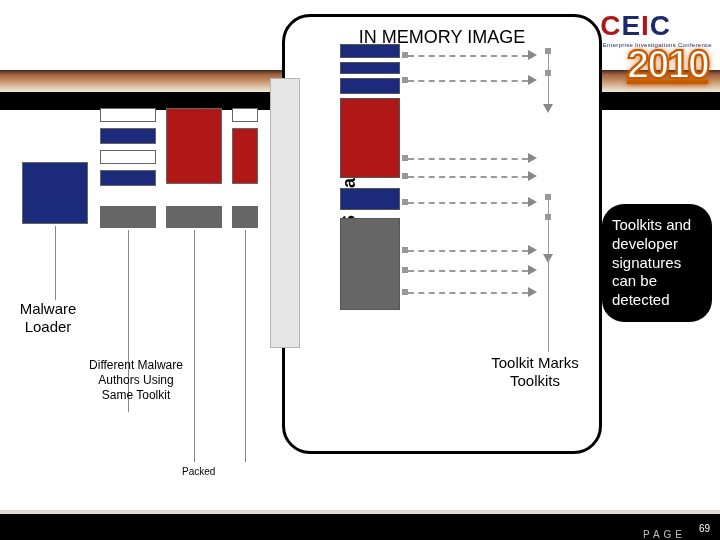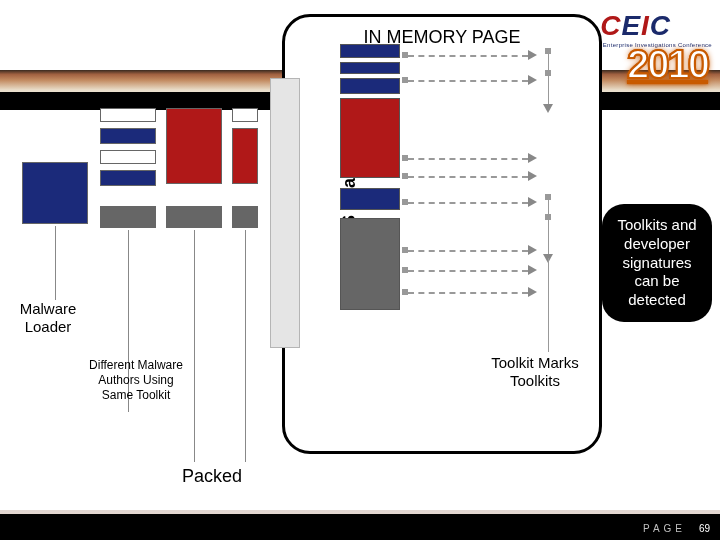--- a/index.html
+++ b/index.html
@@ -12,40 +12,40 @@
   }
   
   .header-band {
     position: absolute; left: 0; top: 70px; width: 720px; height: 36px;
     background: linear-gradient(#3a2a20 0%, #a06040 12%, #c28a60 28%, #e8dcc8 55%, #f5f0e8 80%);
   }
   .header-black { position: absolute; left: 0; top: 92px; width: 720px; height: 18px; background: #000; }
   .logo-ceic {
     position: absolute; right: 8px; top: 10px; text-align: center;
   }
-  .logo-ceic .word { font-size: 28px; font-weight: 900; letter-spacing: 1px; color:#1b2a6b; font-style: italic; }
+  .logo-ceic .word { font-size: 28px; font-weight: 900; letter-spacing: 1px; color:#1b2a6b; }
   .logo-ceic .word .c1 { color:#b01818; }
   .logo-ceic .tag { font-size: 6px; color:#1b2a6b; letter-spacing: 0.3px; }
   .logo-year {
     position: absolute; right: 12px; top: 42px;
     font-size: 40px; font-weight: 900; color:#fff;
     text-shadow: 0 0 2px #c85a00, 0 0 6px #c85a00;
     -webkit-text-stroke: 2px #c85a00;
     letter-spacing: -2px;
     text-decoration: underline;
   }
   
   .footer-band {
     position: absolute; left: 0; bottom: 0; width: 720px; height: 30px;
     background: linear-gradient(#5a1a00, #8a2a00 40%, #c85a20 90%);
     opacity: 0.18;
   }
   .footer-black { position: absolute; left: 0; bottom: 0; width: 720px; height: 26px; background: #000; }
   .footer-page {
-    position: absolute; right: 34px; bottom: 6px; color:#c0c0c0; font-size: 10px; letter-spacing: 4px;
+    position: absolute; right: 34px; bottom: 0; color:#c0c0c0; font-size: 10px; letter-spacing: 4px;
   }
   .footer-num {
     position: absolute; right: 10px; bottom: 6px; color:#fff; font-size: 10px;
   }
   
   .mem-box {
     position: absolute; left: 282px; top: 14px; width: 320px; height: 440px;
     border: 3px solid #000; border-radius: 28px; background: #fff;
   }
   .mem-title {
@@ -77,21 +77,21 @@
   .p-g3        { left: 232px; top: 206px; width: 26px; height: 22px; background:#666; }
   
   .vline { position:absolute; width:1px; background:#888; }
   .vl1 { left: 55px; top:226px; height:74px; }
   .vl2 { left:128px; top:230px; height:182px; }
   .vl3 { left:194px; top:230px; height:232px; }
   .vl4 { left:245px; top:230px; height:232px; }
   
   .lbl-malware { position:absolute; left:4px; top:300px; width:88px; font-size:15px; text-align:center; line-height:1.2; }
   .lbl-diff    { position:absolute; left:86px; top:358px; width:100px; font-size:12px; text-align:center; line-height:1.25; }
-  .lbl-packed  { position:absolute; left:182px; top:466px; font-size:18px; }
+  .lbl-packed  { position:absolute; left:182px; top:466px; font-size:10px; }
   
   .m { position:absolute; border:1px solid #555; }
   .m-blue-a   { left: 340px; top:  44px; width: 60px; height: 14px; background:#1b2a7a; }
   .m-blue-b   { left: 340px; top:  62px; width: 60px; height: 12px; background:#1b2a7a; }
   .m-blue-c   { left: 340px; top:  78px; width: 60px; height: 16px; background:#1b2a7a; }
   .m-red-big  { left: 340px; top:  98px; width: 60px; height: 80px; background:#b01818; }
   .m-blue-d   { left: 340px; top: 188px; width: 60px; height: 22px; background:#1b2a7a; }
   .m-gray-big { left: 340px; top: 218px; width: 60px; height: 92px; background:#666; }
   
   .dash { position:absolute; height:0; border-top:2px dashed #999; }
@@ -126,36 +126,36 @@
   .vtick { position:absolute; width:6px; height:6px; background:#999; }
   .varr  { position:absolute; width:0;height:0;border-left:5px solid transparent;border-right:5px solid transparent;border-top:9px solid #888; }
   .vm1 { left:548px; top:50px; height:54px; } .vt1a{left:545px;top:48px;} .vt1b{left:545px;top:70px;} .va1{left:543px;top:104px;}
   .vm2 { left:548px; top:196px; height:58px; } .vt2a{left:545px;top:194px;} .vt2b{left:545px;top:214px;} .va2{left:543px;top:254px;}
   
   .lbl-marks { position:absolute; left:480px; top:354px; width:110px; font-size:15px; text-align:center; line-height:1.2; }
   .conn-marks { position:absolute; left:548px; top:258px; width:1px; height:94px; background:#999; }
   
   .callout {
     position:absolute; left:602px; top:204px; width:110px; padding:12px 10px;
-    background:#000; color:#fff; border-radius:22px; font-size:15px; text-align:center; line-height:1.25;
+    background:#000; color:#fff; border-radius:22px; font-size:15px; line-height:1.25;
   }
 </style>
 </head>
 <body>
 
 <div class="header-band"></div>
 <div class="header-black"></div>
 <div class="logo-ceic">
   <div class="word"><span class="c1">C</span>E<span class="c1">I</span>C</div>
   <div class="tag">Computer and Enterprise Investigations Conference</div>
 </div>
 <div class="logo-year">2010</div>
 
 <div class="mem-box">
-  <div class="mem-title">IN MEMORY PAGE</div>
+  <div class="mem-title">IN MEMORY IMAGE</div>
 </div>
 
 <div class="os-loader"></div>
 <div class="os-loader-label">OS Loader</div>
 
 <div class="packed p-blue-big"></div>
 <div class="packed p-w1"></div>
 <div class="packed p-s1"></div>
 <div class="packed p-w2"></div>
 <div class="packed p-s2"></div>

